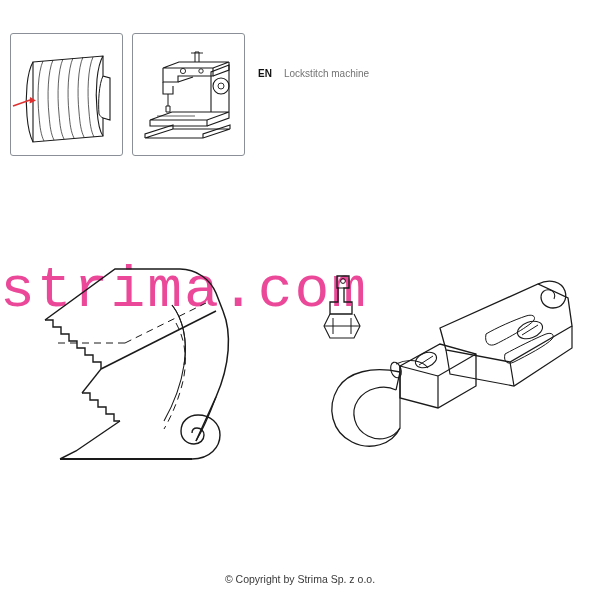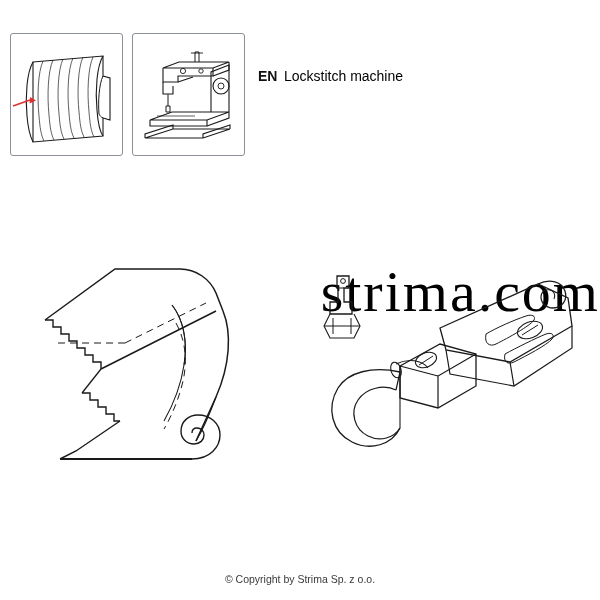--- a/index.html
+++ b/index.html
@@ -22,25 +22,25 @@
     width: 600px;
     height: 600px;
   }
 
   
   .watermark {
     position: absolute;
     left: 0;
     top: 258px;
     width: 600px;
-    text-align: right;
+    text-align: left;
     font-size: 58px;
     letter-spacing: 2px;
-    color: #000000;
-    font-family: Liberation Serif, serif;
+    color: #ec4899;
+    font-family: Liberation Mono, monospace;
     user-select: none;
     pointer-events: none;
     white-space: nowrap;
   }
 
   
   .hdr-box {
     position: absolute;
     border: 1px solid #8a8f98;
     border-radius: 3px;
@@ -64,30 +64,30 @@
   .lang-list {
     position: absolute;
     left: 258px;
     top: 68px;
     width: 250px;
   }
   .lang-row {
     display: flex;
     align-items: baseline;
     height: 22px;
-    font-size: 14px;
+    font-size: 10px;
   }
   .lang-code {
     width: 26px;
     font-weight: bold;
     color: #111;
     flex: 0 0 26px;
   }
   .lang-name {
-    color: #000000;
+    color: #737373;
   }
 
   
   #fold-drawing {
     position: absolute;
     left: 20px;
     top: 245px;
     width: 270px;
     height: 250px;
   }

